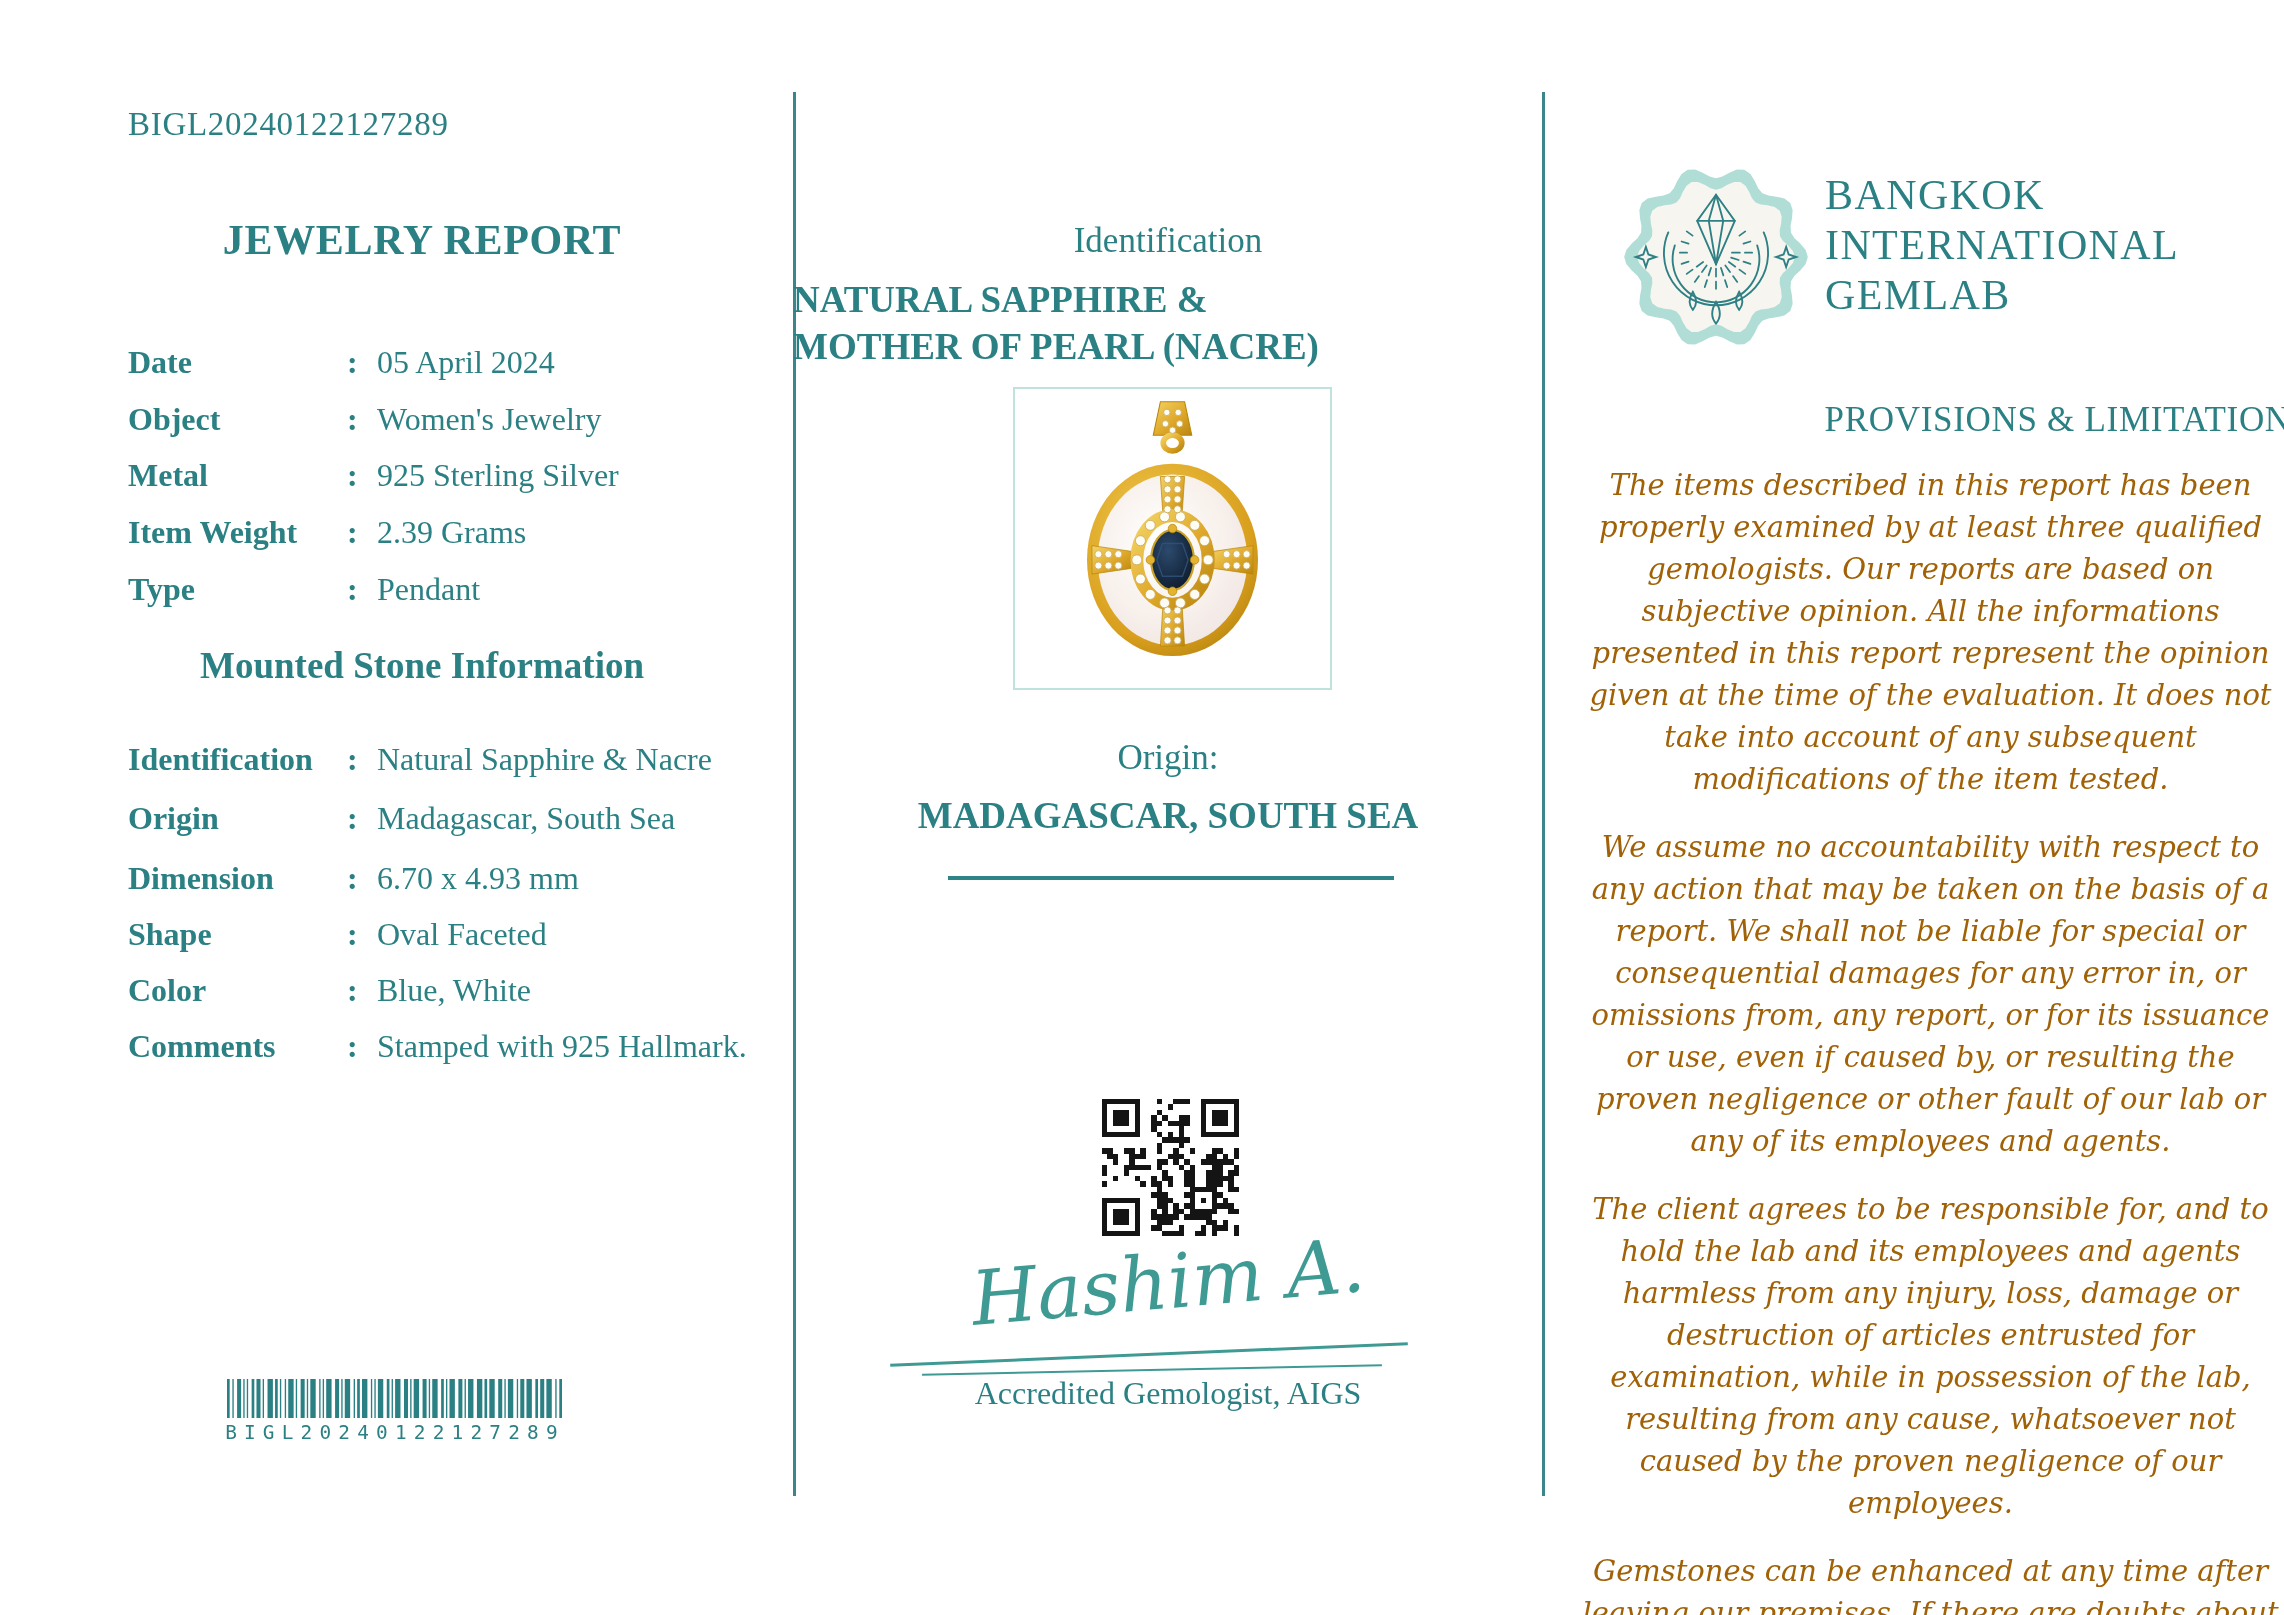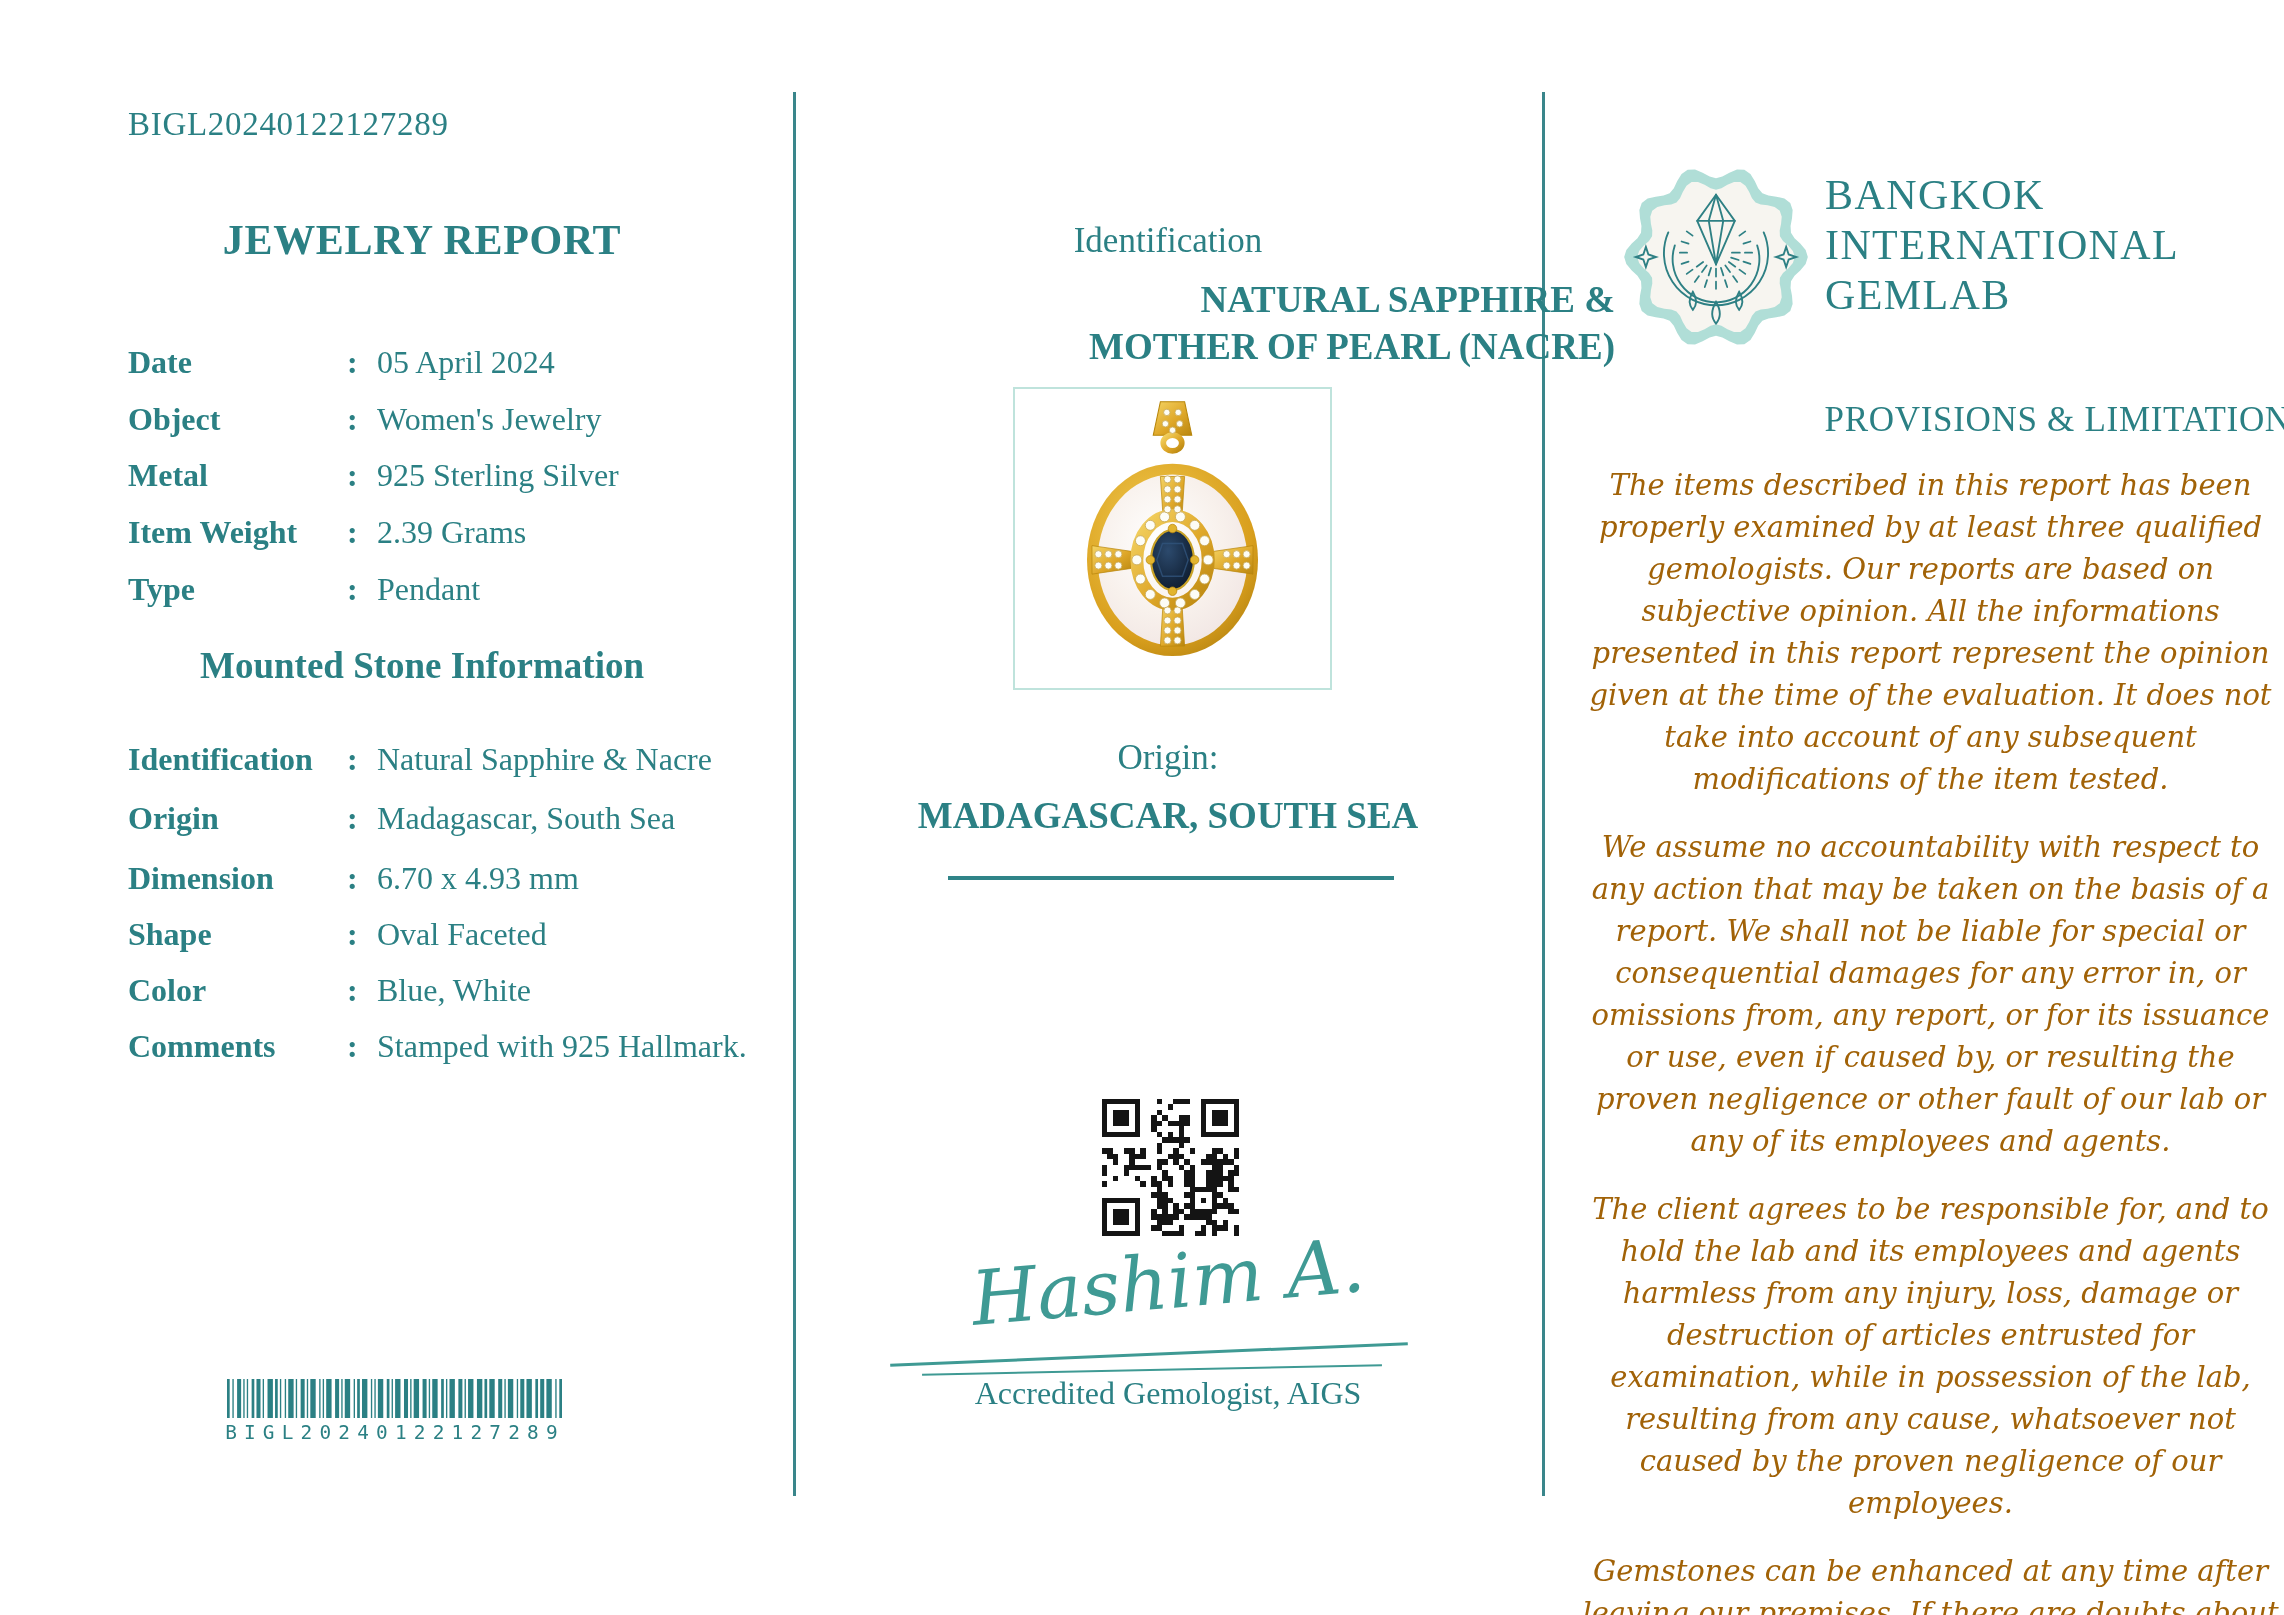--- a/index.html
+++ b/index.html
@@ -17,21 +17,21 @@
   .field-row .lbl{display:inline-block;width:219px;font-weight:bold;}
   .field-row .colon{display:inline-block;width:30px;font-weight:bold;}
   .stone-title{left:50px;top:644px;width:690px;text-align:center;font-size:37px;font-weight:bold;}
   #barcode-bars{position:absolute;left:200px;top:1379px;width:335px;height:39px;}
   #barcode-bars rect{fill:#2b8084;}
   .barcode-text{left:186px;top:1421px;width:364px;text-align:center;
     font-family:"DejaVu Sans Mono",monospace;font-size:19.4px;letter-spacing:7.2px;color:#2b8084;}
 
   
   .id-heading{left:767px;top:221px;width:748px;text-align:center;font-size:35px;}
-  .result-line{left:800px;width:748px;text-align:right;font-size:37px;font-weight:bold;padding-left:40px;}
+  .result-line{left:766px;width:748px;text-align:left;font-size:37px;font-weight:bold;}
   .photo-box{left:986px;top:387px;width:315px;height:299px;border:2.9px solid #bfe3dc;background:#fff;
              display:flex;align-items:center;justify-content:center;}
   .origin-heading{left:767px;top:738px;width:748px;text-align:center;font-size:35px;font-family:Liberation Serif, serif;}
   .origin-value{left:767px;top:794px;width:748px;text-align:center;font-size:37px;font-weight:bold;}
   .origin-underline{left:921px;top:876px;width:446px;height:3.6px;background:#2f8488;}
   #qr{position:absolute;left:1075px;top:1099px;width:137px;height:137px;}
   .signature{left:767px;top:1238px;width:748px;text-align:center;font-size:75px;color:#3f9a94;
              font-style:italic;transform:rotate(-5deg);font-family:"DejaVu Serif",serif;}
   .flourish1{left:863px;top:1353px;width:518px;height:2.9px;background:#3f9a94;transform:rotate(-2.4deg);}
   .flourish2{left:895px;top:1369px;width:460px;height:2.2px;background:#3f9a94;transform:rotate(-1.2deg);}

